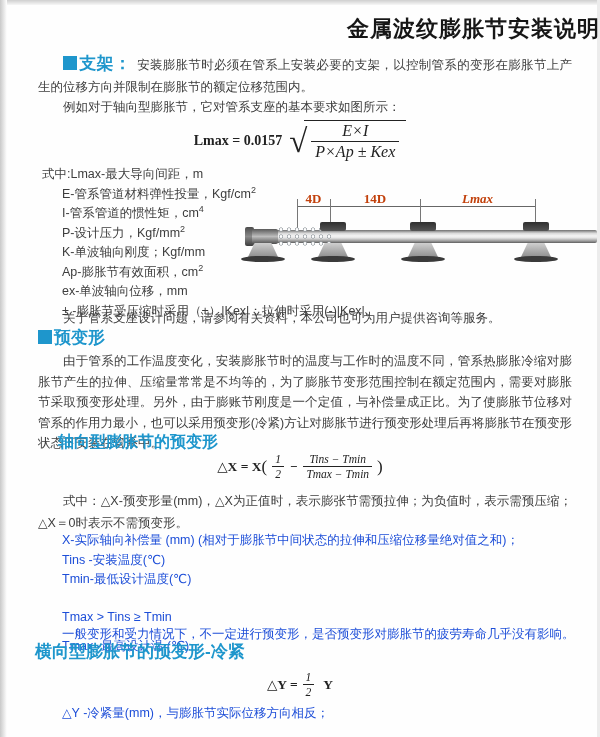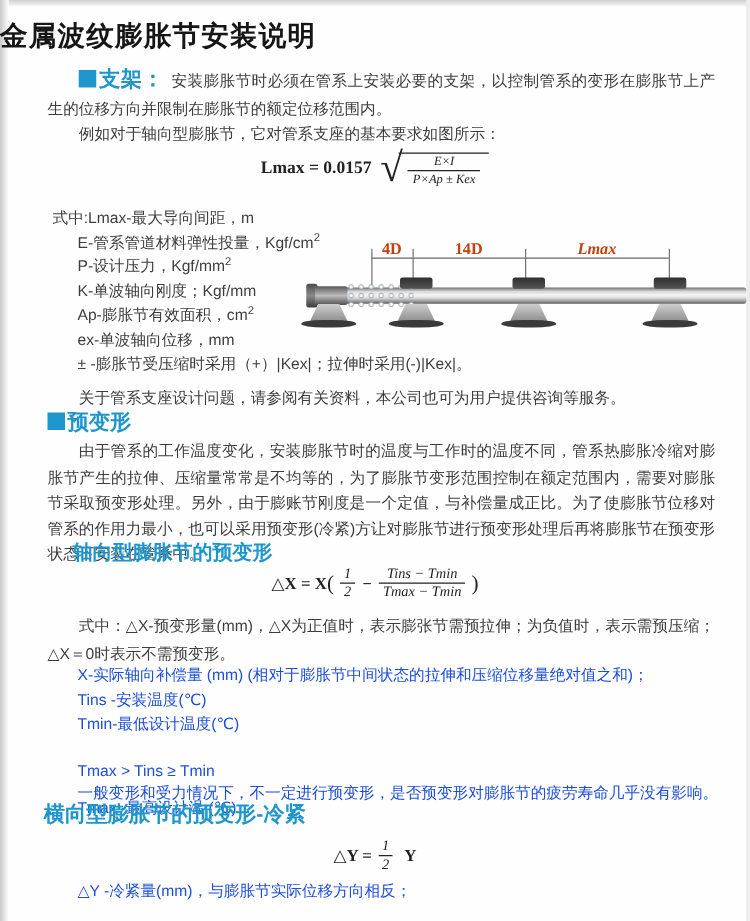--- a/index.html
+++ b/index.html
@@ -7,21 +7,21 @@
   .page {
     position:relative; width:600px; height:737px; background:#fefefe;
     font-family:"Liberation Sans","DejaVu Sans",sans-serif; color:#3d3d3d; overflow:hidden;
   }
   .edge-top { position:absolute; left:0; top:0; width:600px; height:5px;
     background:linear-gradient(180deg,#cfcfcf,#f7f7f7); }
   .edge-left { position:absolute; left:0; top:0; width:7px; height:737px;
     background:linear-gradient(90deg,#c9c9c9,#ffffff); }
   .edge-right { position:absolute; right:0; top:0; width:3px; height:737px; background:#ececec; }
 
-  .title { position:absolute; left:0; top:14px; width:600px; text-align:left;
+  .title { position:absolute; left:0; top:14px; width:600px; text-align:right;
     font-size:22px; font-weight:bold; color:#161616; letter-spacing:1px; }
 
   .para { position:absolute; left:38px; width:534px; font-size:12.5px; line-height:21.5px;
     text-align:justify; text-indent:2em; color:#3d3d3d; }
   .p-support { top:53px; }
   .p-example { top:97px; }
   .p-note    { top:308px; text-align:left; }
   .p-preform { top:351px; line-height:20.5px; }
   .p-explain { top:490px; line-height:22px; }
 
@@ -37,21 +37,21 @@
   .defs .def { height:19.5px; line-height:19.5px; white-space:nowrap; }
   .defs .def.ind { padding-left:20px; }
   .defs sup { font-size:9px; }
 
   .formula { position:absolute; left:0; width:600px; display:flex; justify-content:center;
     align-items:center; font-family:"Liberation Serif","DejaVu Serif",serif; color:#222; }
   .f1 { top:120px; }
   .f1 .pref { font-weight:bold; font-size:14px; margin-right:7px; }
   .f1 .sqrt { font-size:33px; line-height:30px; font-weight:400; margin-right:-3px; color:#222; }
   .f1 .radicand { display:inline-flex; flex-direction:column; align-items:center;
-    border-top:1.6px solid #222; font-style:italic; font-size:10px; padding:1px 7px 0 7px; }
+    border-top:1.6px solid #222; font-style:italic; font-size:16px; padding:1px 7px 0 7px; }
   .f1 .rnum { padding:0 4px 1px 4px; }
   .f1 .rden { border-top:1px solid #222; padding:1px 4px 0 4px; }
 
   .f2 { top:452px; font-size:13px; }
   .f2 .pref, .f2 .suff { font-weight:bold; font-size:13.5px; }
   .f2 .paren { font-size:17px; font-weight:normal; }
   .frac { display:inline-flex; flex-direction:column; align-items:center; margin:0 5px;
     font-size:11.5px; font-style:italic; line-height:1.25; }
   .frac .num { padding:0 3px; }
   .frac .den { border-top:1px solid #222; padding:0 3px; }
@@ -122,20 +122,21 @@
     <span class="sqrt">√</span>
     <span class="radicand">
       <span class="rnum">E×I</span>
       <span class="rden">P×Ap ± Kex</span>
     </span>
   </div>
 
   <div class="defs">
     <div class="def"><span>式中:Lmax-最大导向间距，m</span><sup></sup></div>
     <div class="def ind"><span>E-管系管道材料弹性投量，Kgf/cm</span><sup>2</sup></div>
+    <div class="def ind"><span>I-管系管道的惯性矩，cm</span><sup>4</sup></div>
     <div class="def ind"><span>P-设计压力，Kgf/mm</span><sup>2</sup></div>
     <div class="def ind"><span>K-单波轴向刚度；Kgf/mm</span><sup></sup></div>
     <div class="def ind"><span>Ap-膨胀节有效面积，cm</span><sup>2</sup></div>
     <div class="def ind"><span>ex-单波轴向位移，mm</span><sup></sup></div>
     <div class="def ind"><span>± -膨胀节受压缩时采用（+）|Kex|；拉伸时采用(-)|Kex|。</span><sup></sup></div>
   </div>
 
   <div class="diagram">
     <div class="dimline"></div>
     <div class="tick t0"></div>

